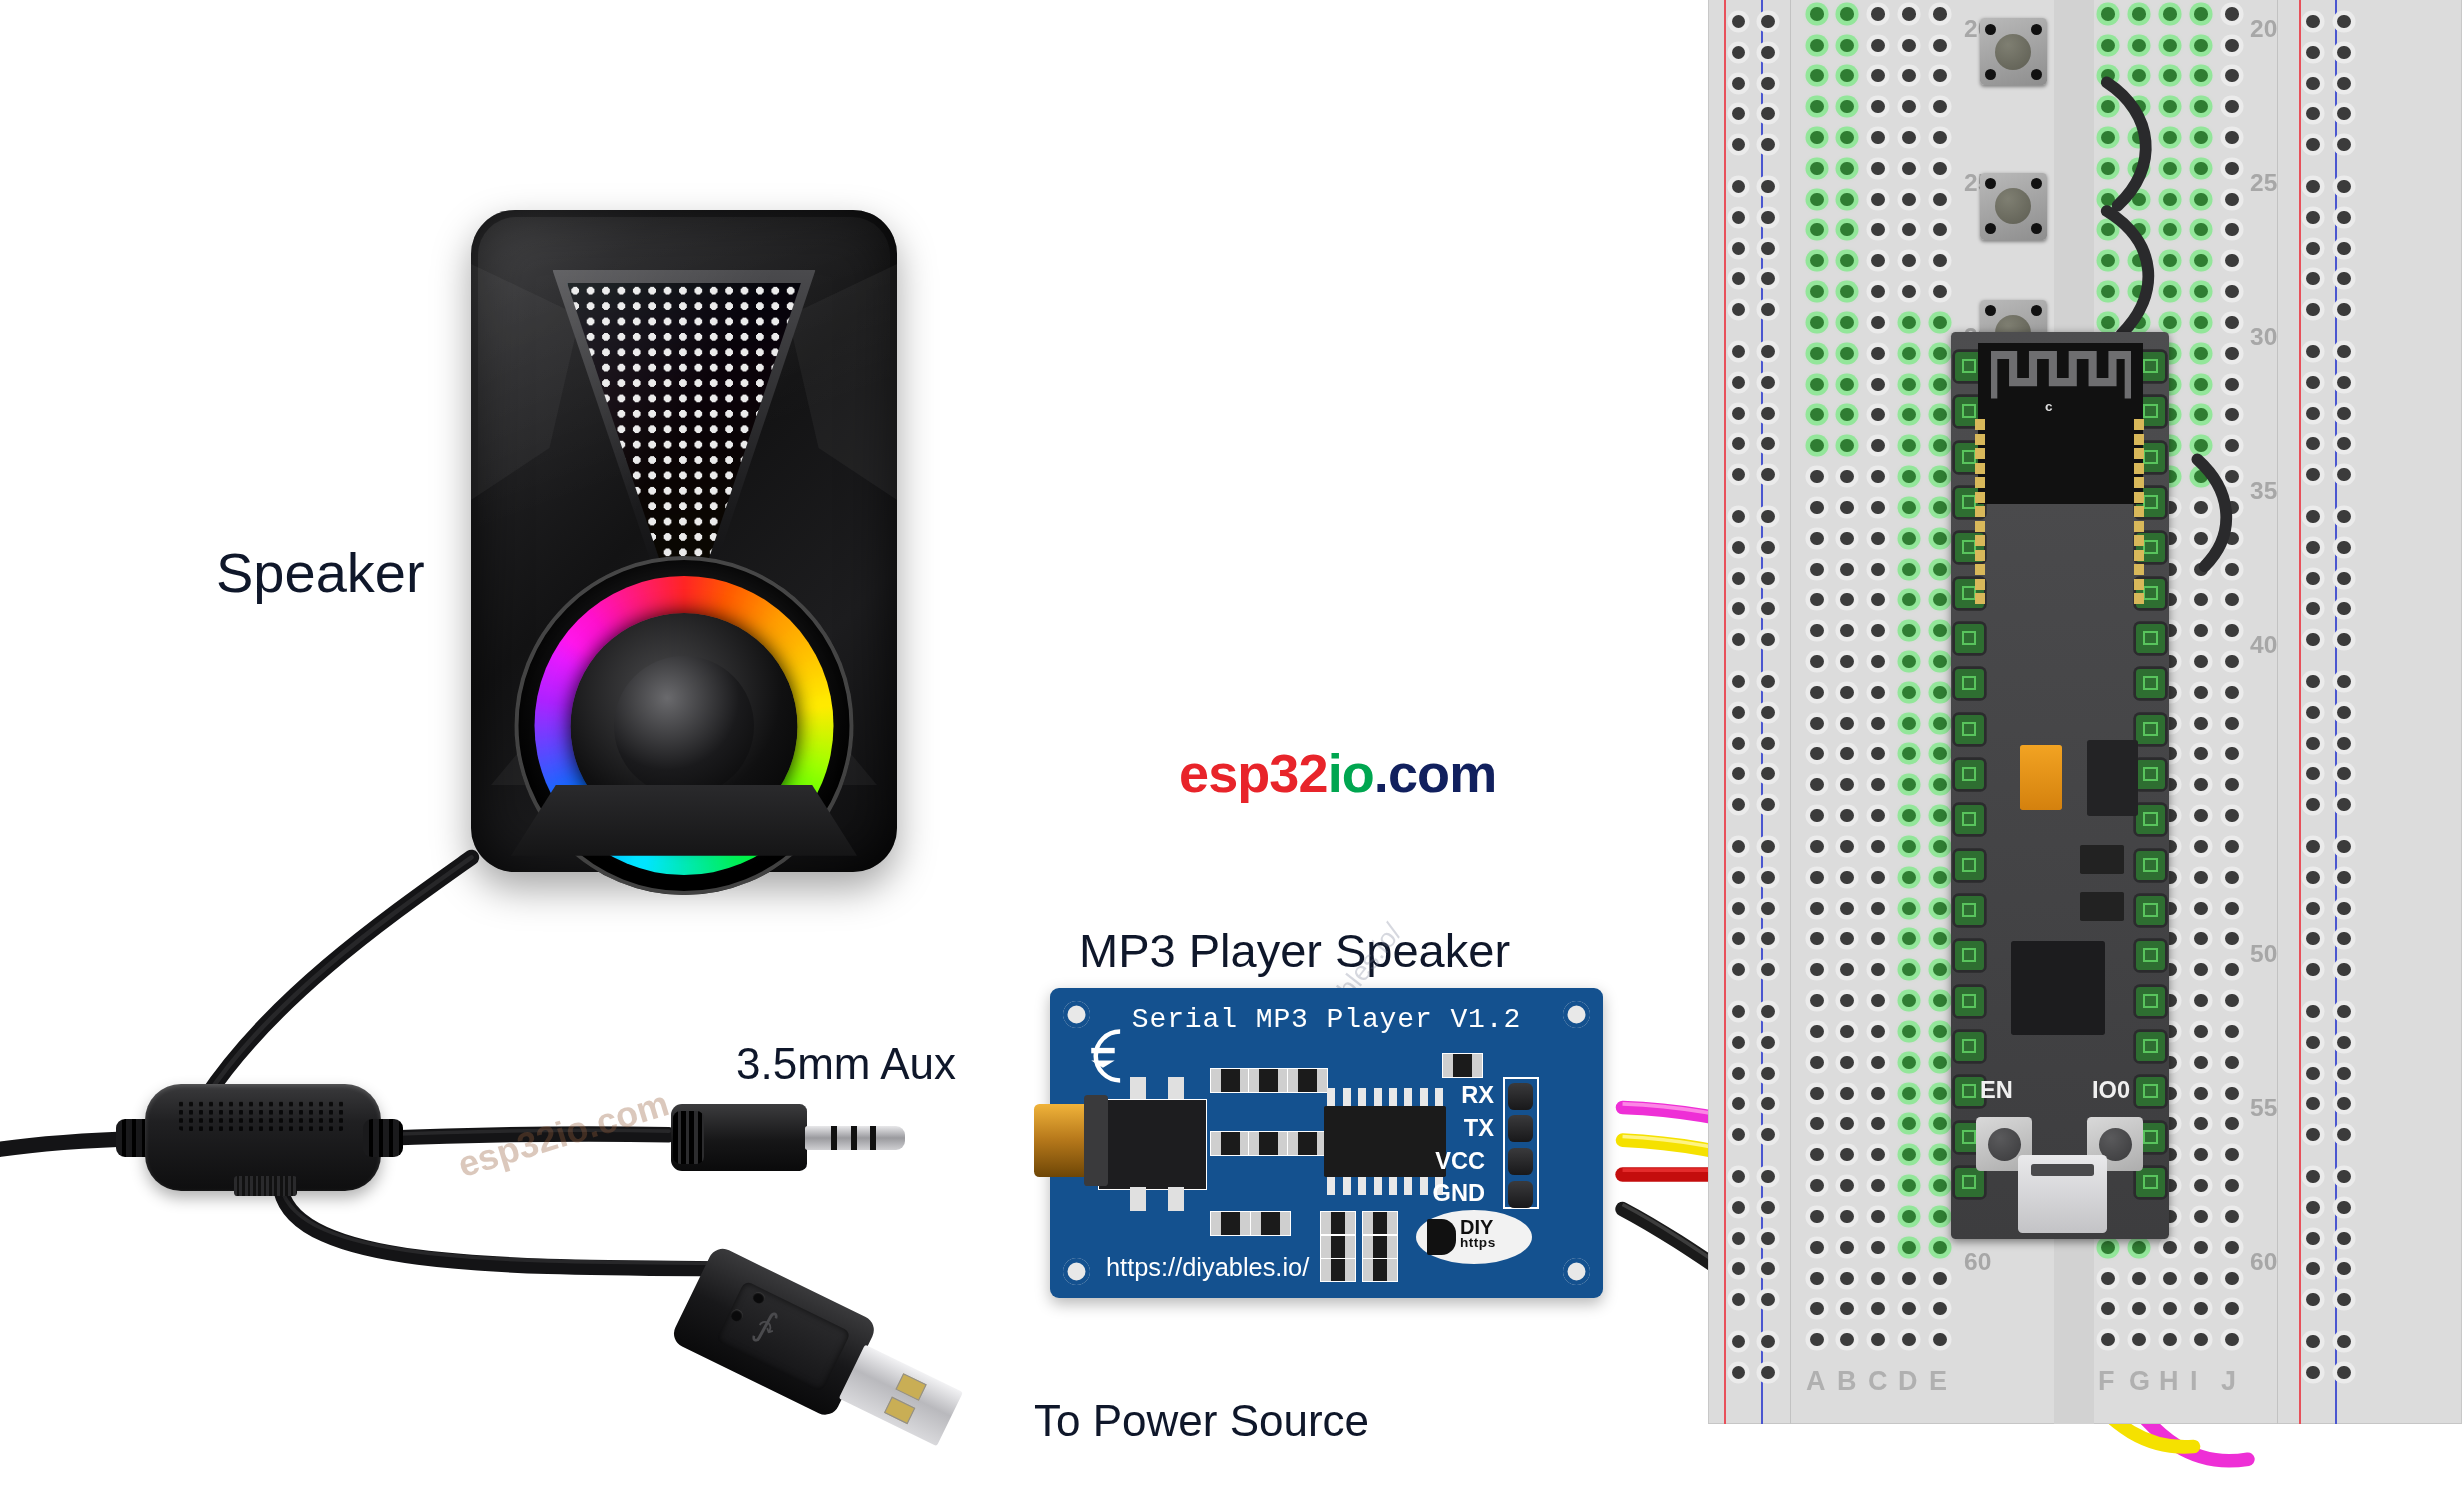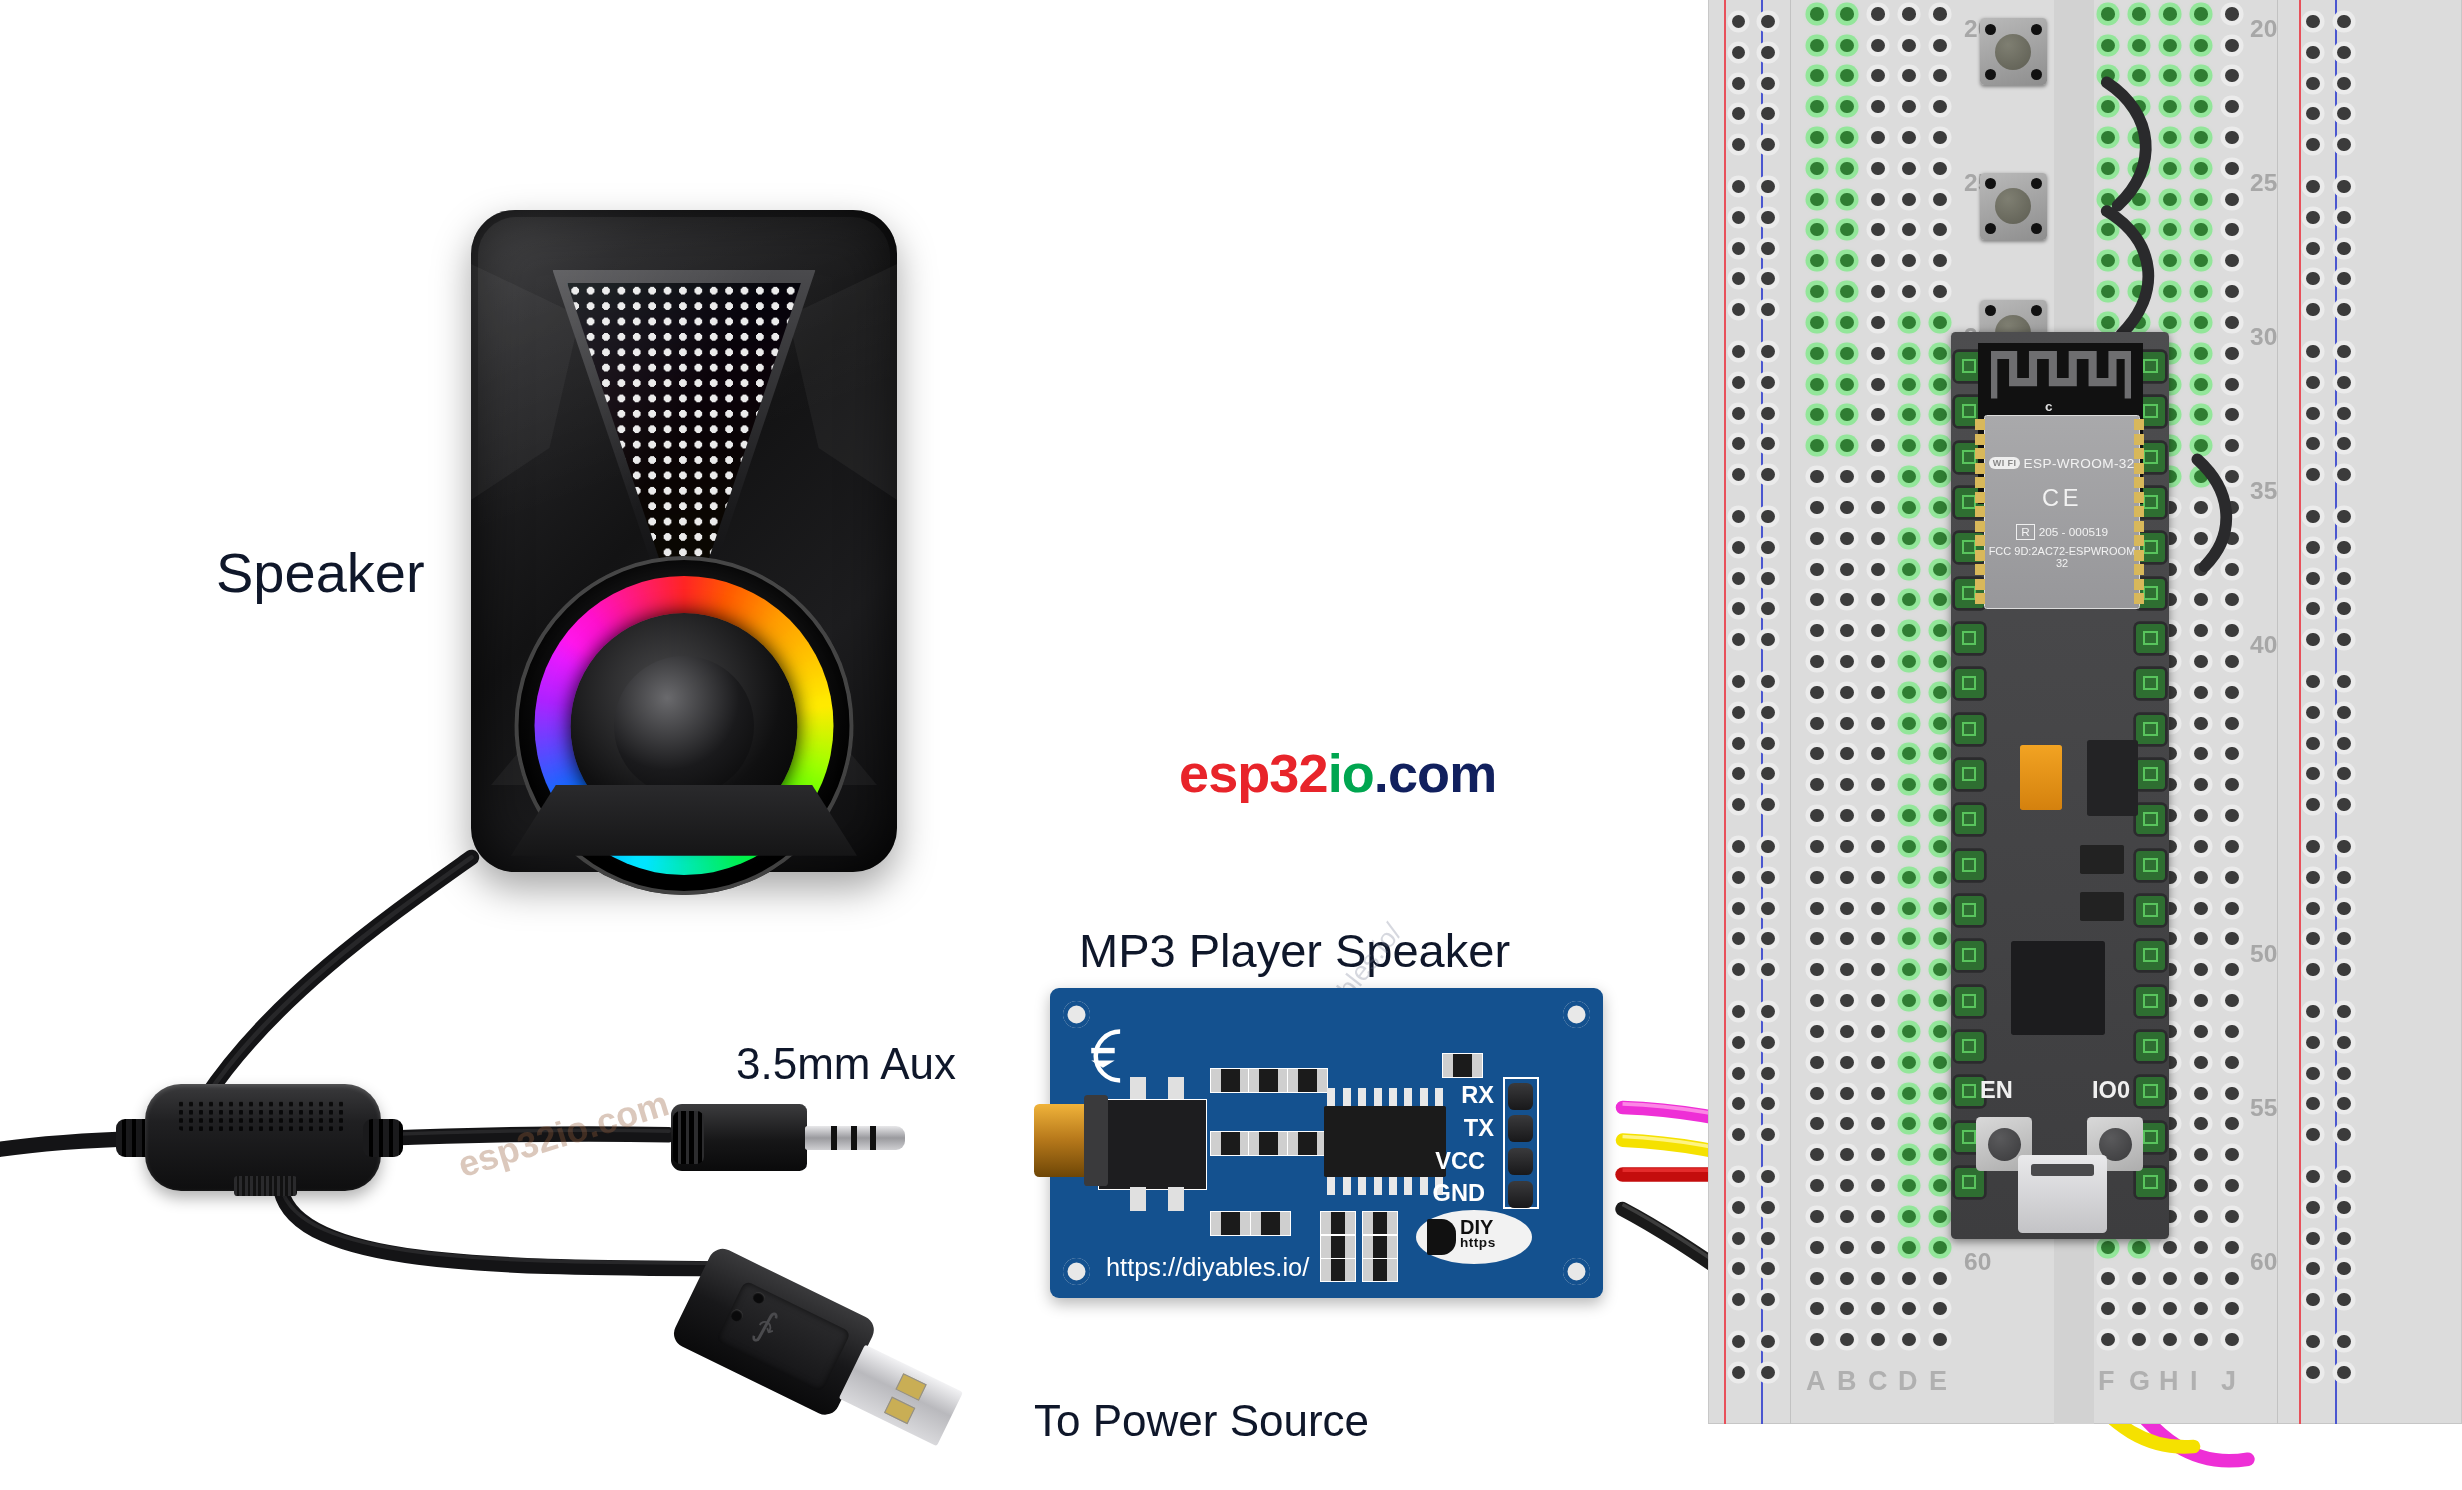--- a/index.html
+++ b/index.html
@@ -302,20 +302,21 @@
 <div class="abs wm" style="left:1940px;top:979px;transform:rotate(-24deg);">esp32io.com</div>
 <div class="abs wm" style="left:1822px;top:1333px;transform:rotate(-17deg);">esp32io.com</div>
 <div class="abs wm2" style="left:1251px;top:1088px;transform:rotate(-52deg);">https://diyables.io/</div>
 
 <div class="abs" id="mp3">
   <div class="mount" style="left:12.7px;top:12.7px;"></div>
   <div class="mount" style="right:12.7px;top:12.7px;"></div>
   <div class="mount" style="left:12.7px;bottom:12.7px;"></div>
   <div class="mount" style="right:12.7px;bottom:12.7px;"></div>
 
+  <div id="mp3-title">Serial MP3 Player V1.2</div>
   <div id="mp3-url">https://diyables.io/</div>
 
   <svg class="spk-ico" viewBox="0 0 62 62">
     <path d="M40 4 A27 27 0 1 0 40 58" stroke="#fff" stroke-width="5" fill="none"></path>
     <rect x="8" y="22" width="26" height="6" fill="#fff"></rect>
     <path d="M8 36 h26 l-13 8 z" fill="#fff"></path>
   </svg>
 
   <div class="jacktab" style="left:80px;top:89px;"></div>
   <div class="jacktab" style="left:118px;top:89px;"></div>
@@ -1217,31 +1218,20 @@
           <i></i>
         </div>
       </div>
 
     <div class="shield"></div>
     <svg class="ant" viewBox="0 0 154 62">
       <path d="M2 58 V10 H24 V40 H46 V10 H68 V40 H90 V10 H112 V40 H134 V10 H152 V58" stroke="#6e6e70" stroke-width="9" fill="none"></path>
     </svg>
     <div class="esplbl" style="left:94px;top:67px;font-size:13.6px;color:#ddd;">c</div>
 
-    <div id="wroom">
-      <div class="t1">
-        <span class="wifi-badge">WI FI</span><span>ESP-WROOM-32</span>
-      </div>
-      <div class="ce">CE</div>
-      <div class="t2">
-        <span style="border:0.9px solid #eee;padding:0 4.5px;">R</span>
-        <span>205 - 000519</span>
-      </div>
-      <div class="t3">FCC 9D:2AC72-ESPWROOM 32</div>
-    </div>
     <div id="esp-goldpins">
         <div class="goldpin" style="left: 23.6px; top: 87px;"></div>
         <div class="goldpin" style="left: 183px; top: 87px;"></div>
         <div class="goldpin" style="left: 23.6px; top: 102px;"></div>
         <div class="goldpin" style="left: 183px; top: 102px;"></div>
         <div class="goldpin" style="left: 23.6px; top: 116px;"></div>
         <div class="goldpin" style="left: 183px; top: 116px;"></div>
         <div class="goldpin" style="left: 23.6px; top: 131px;"></div>
         <div class="goldpin" style="left: 183px; top: 131px;"></div>
         <div class="goldpin" style="left: 23.6px; top: 145px;"></div>

